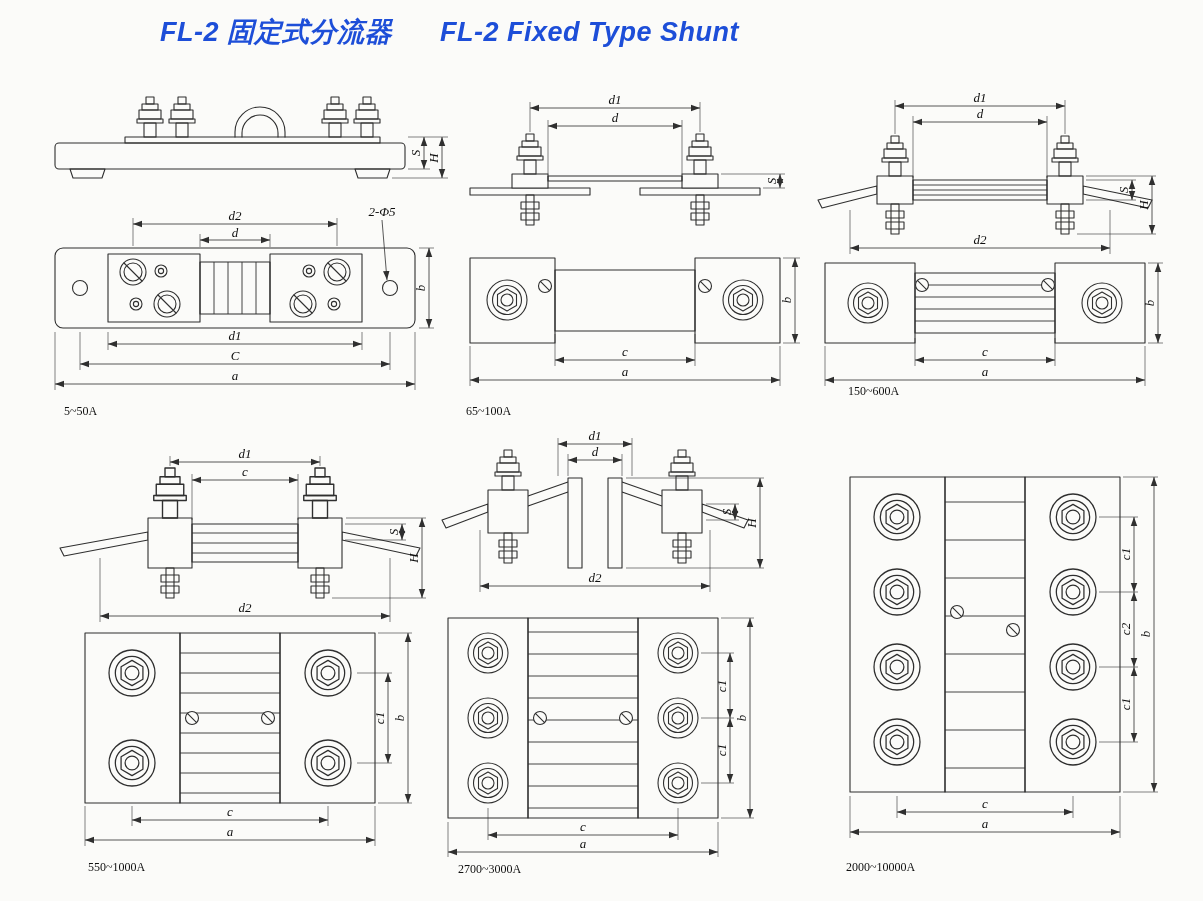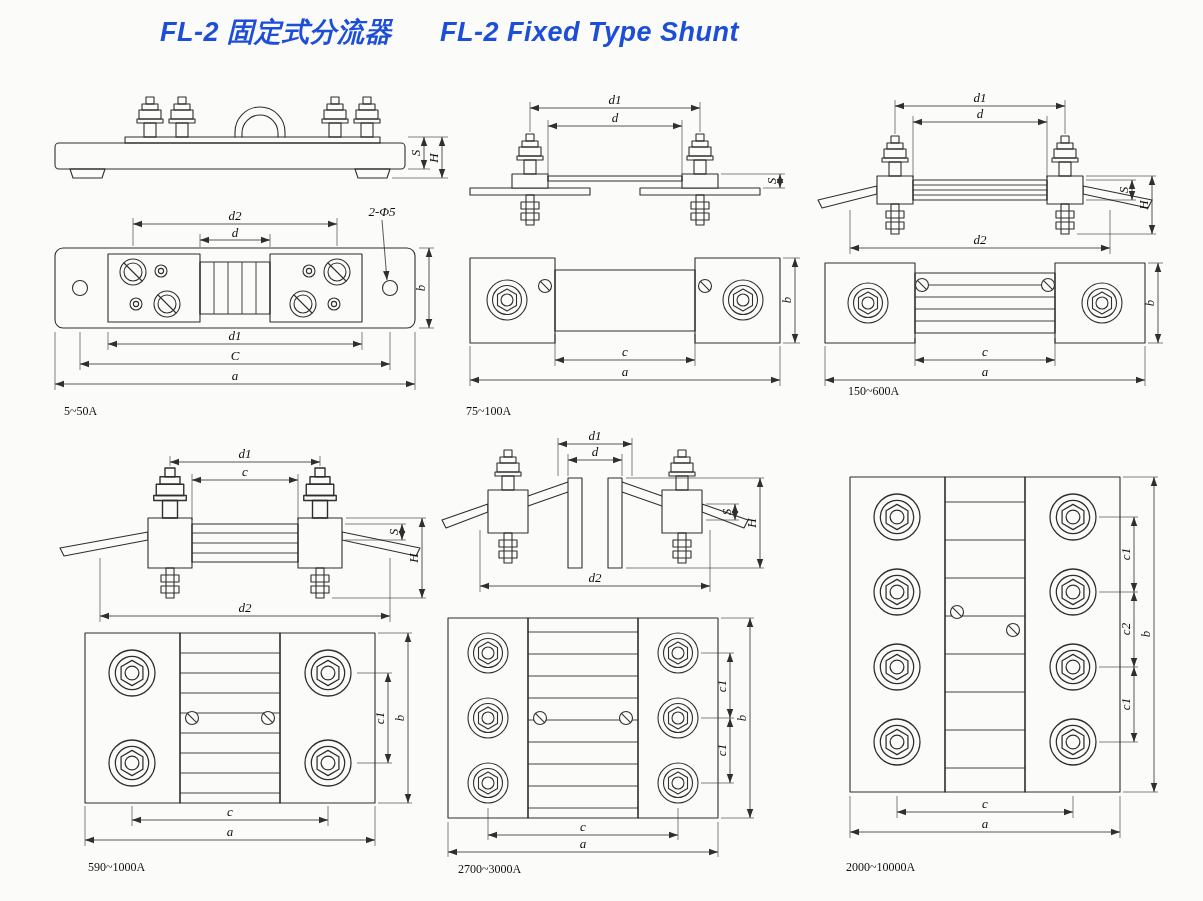--- a/index.html
+++ b/index.html
@@ -508,17 +508,17 @@
 
     <line x1="60" y1="334" x2="60" y2="376" class="ext"></line>
     <line x1="330" y1="334" x2="330" y2="376" class="ext"></line>
     <line x1="60" y1="370" x2="330" y2="370" class="dim" marker-start="url(#mA)" marker-end="url(#mA)"></line>
     <text class="dlabel" text-anchor="middle" x="195" y="366">a</text>
   </g>
 </svg>
 </div>
 
 <div class="amp" style="left:64px;top:404px">5~50A</div>
-<div class="amp" style="left:466px;top:404px">75~100A</div>
+<div class="amp" style="left:466px;top:404px">65~100A</div>
 <div class="amp" style="left:848px;top:384px">150~600A</div>
-<div class="amp" style="left:88px;top:860px">590~1000A</div>
+<div class="amp" style="left:88px;top:860px">550~1000A</div>
 <div class="amp" style="left:458px;top:862px">2700~3000A</div>
 <div class="amp" style="left:846px;top:860px">2000~10000A</div>
 
 </body></html>

